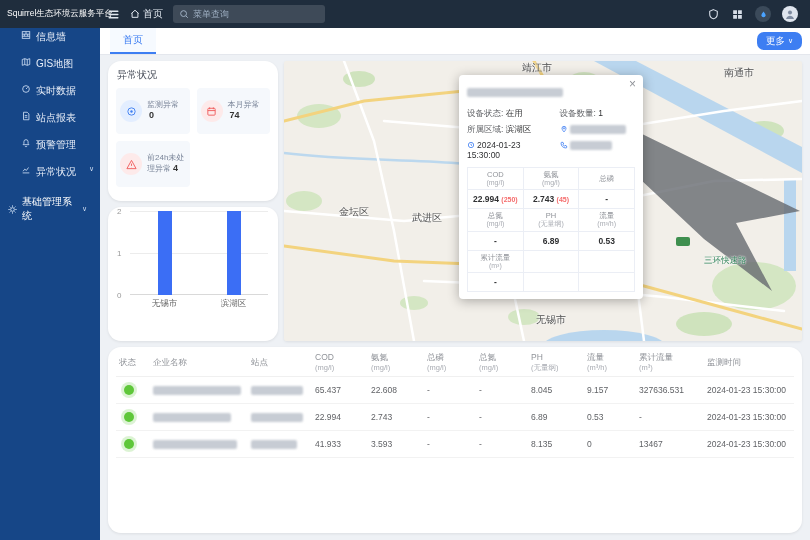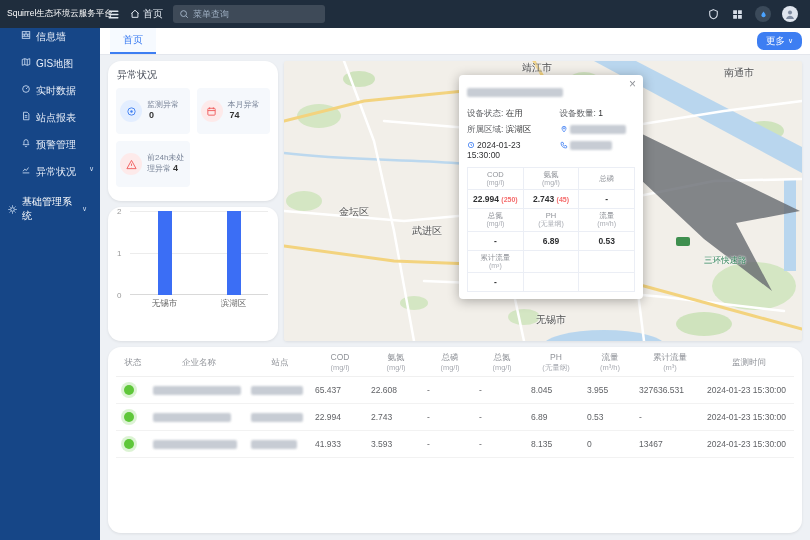--- a/index.html
+++ b/index.html
@@ -74,21 +74,21 @@
   .ptable td{border:1px solid #ebeef5;text-align:center;padding:2px 1px;}
   .ptable .h{font-size:7.5px;color:#909399;line-height:1.2;}
   .ptable .h .u{display:block;font-size:7px;color:#a8abb2;}
   .ptable .h .u:empty{display:none;}
   .ptable .v{font-size:8.5px;color:#303133;font-weight:bold;height:19px;}
   .lim{color:#f56c6c;font-size:7px;font-weight:bold;}
 
   
   #card-table{left:8px;top:292px;width:694px;height:186px;}
   .rt-table{width:calc(100% - 16px);margin:1px 8px 0;border-collapse:collapse;table-layout:fixed;}
-  .rt-table th{font-size:8.5px;color:#909399;font-weight:normal;text-align:center;padding:4px 3px;line-height:1.25;border-bottom:1px solid #f0f0f0;}
+  .rt-table th{font-size:8.5px;color:#909399;font-weight:normal;text-align:left;padding:4px 3px;line-height:1.25;border-bottom:1px solid #f0f0f0;}
   .rt-table td{font-size:8.5px;color:#606266;padding:0 3px;height:27px;border-bottom:1px solid #f2f2f2;}
   .unit{display:block;color:#a8abb2;font-size:7.5px;}
   .unit:empty{display:none;}
   .dot{display:inline-block;width:10px;height:10px;border-radius:50%;background:#5fc73a;box-shadow:0 0 0 3px rgba(95,199,58,.22);margin-left:5px;vertical-align:middle;}
   .redacted{display:inline-block;height:9px;border-radius:2px;background:#c7ccd4;filter:blur(1.3px);vertical-align:middle;}
 </style>
 </head>
 <body>
 
 <div id="app">
@@ -283,21 +283,21 @@
         <rect x="212" y="100" width="14" height="9" rx="2" fill="#3f6fc2"></rect>
         <rect x="392" y="176" width="14" height="9" rx="2" fill="#3f8f4f"></rect>
 
         <polygon points="356,72 516,150 452,162 488,230 420,178 356,118" fill="#63676d" opacity="0.78"></polygon>
       </svg>
 
       <span class="map-label" style="left:440px;top:5px">南通市</span>
       <span class="map-label" style="left:238px;top:0px">靖江市</span>
       <span class="map-label" style="left:190px;top:88px">常州市</span>
       <span class="map-label" style="left:55px;top:144px">金坛区</span>
-      <span class="map-label" style="left:128px;top:163px">武进区</span>
+      <span class="map-label" style="left:128px;top:150px">武进区</span>
       <span class="map-label" style="left:252px;top:252px">无锡市</span>
       <span class="map-label green" style="left:420px;top:194px">三环快速路</span>
 
       <div class="popup">
         <span class="redacted" style="width:96px;height:9px"></span>
         <span class="popup-close">×</span>
         <div class="popup-info">
           <div><span>设备状态:</span> <span class="val">在用</span></div>
           <div><span>设备数量:</span> <span class="val">1</span></div>
           <div><span>所属区域:</span> <span class="val">滨湖区</span></div>
@@ -387,21 +387,21 @@
         </tr>
         <tr>
           <td><span class="dot"></span></td>
           <td><span class="redacted" style="width:88px"></span></td>
           <td><span class="redacted" style="width:52px"></span></td>
           <td>65.437</td>
           <td>22.608</td>
           <td>-</td>
           <td>-</td>
           <td>8.045</td>
-          <td>3.955</td>
+          <td>9.157</td>
           <td>327636.531</td>
           <td>2024-01-23 15:30:00</td>
         </tr>
         <tr>
           <td><span class="dot"></span></td>
           <td><span class="redacted" style="width:78px"></span></td>
           <td><span class="redacted" style="width:52px"></span></td>
           <td>22.994</td>
           <td>2.743</td>
           <td>-</td>

